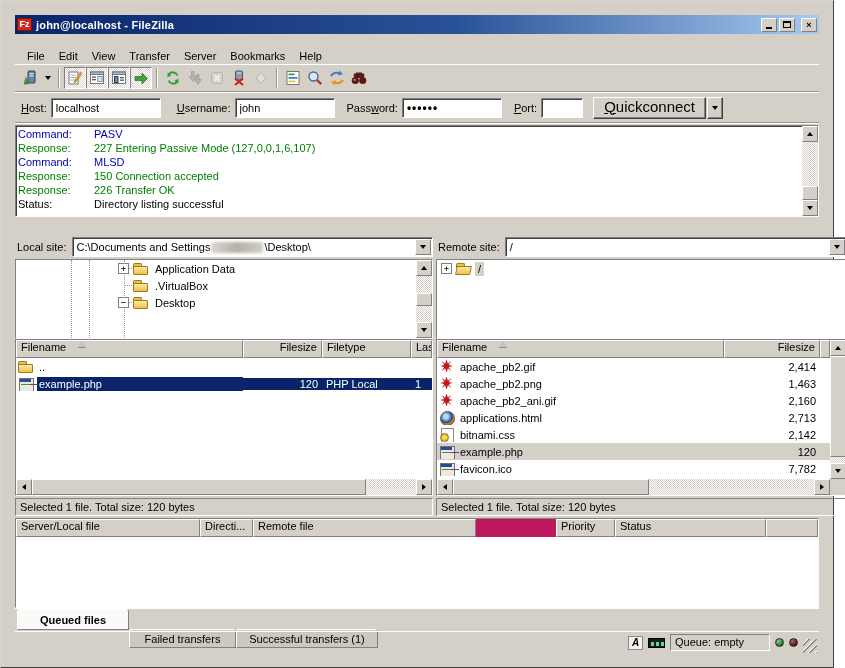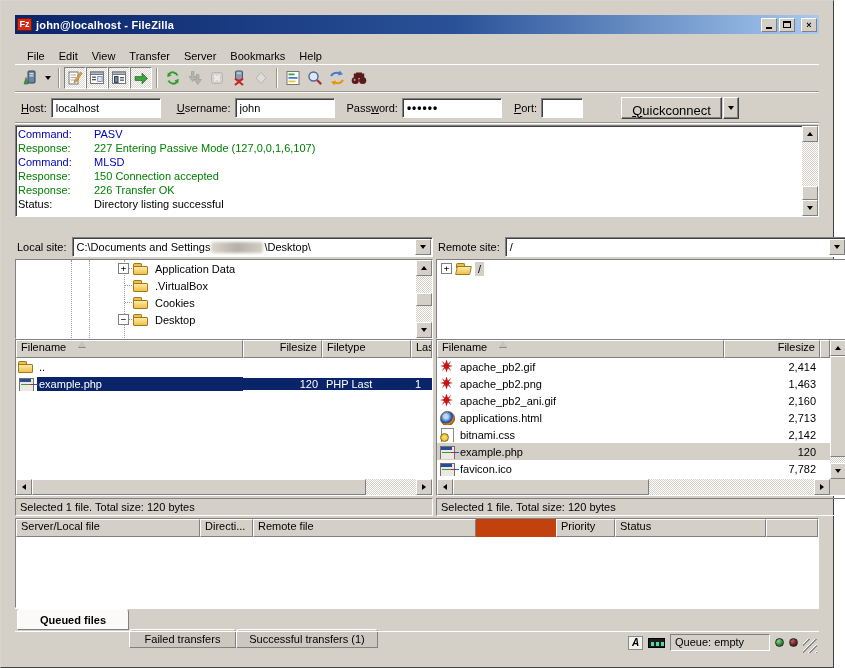--- a/index.html
+++ b/index.html
@@ -49,21 +49,21 @@
 
   
   .quickbar { height:27px; display:flex; align-items:center; padding-left:6px; flex:none; }
   .mn { text-decoration:underline; }
   .qlabel { margin-right:4px; }
   .field { height:20px; background:#fff; border:1px solid; border-color:#808080 #fff #fff #808080;
            box-shadow: inset 1px 1px 0 #404040; font-family:"Liberation Sans",sans-serif; font-size:11px;
            padding:2px 4px; outline:none; }
   .qspace1{ width:16px; } .qspace2{ width:12px; } .qspace3{ width:10px; }
   #pw { font-size:12px; letter-spacing:1px; font-weight:bold; }
-  .qc-btn { height:22px; padding:0 10px; font-size:13px; display:flex; align-items:flex-end;margin-left:28px; }
+  .qc-btn { height:22px; padding:0 10px; font-size:15px; display:flex; align-items:flex-start; }
   .qc-dd { width:16px; height:22px; display:flex; align-items:center; justify-content:center; margin-left:1px; }
 
   
   .logbox { height:92px; flex:none; display:flex; }
   .log-lines { flex:1; padding:1px 2px; overflow:hidden; }
   .log-line { display:flex; line-height:14px; white-space:nowrap; }
   .log-label { width:76px; flex:none; }
   .is-command { color:#0000b4; }
   .is-response { color:#008000; }
   .is-status { color:#000; }
@@ -146,21 +146,21 @@
   .remote .namecell { width:287px; } .remote .fname { flex:0 0 auto; }
   .remote .c-size { width:96px; } .remote .h-stub { flex:1; }
   .file-row.is-selected .fname, .file-row.is-selected .cell { background:#0a246a; color:#fff; }
   .file-row.is-selected-inactive { background:#d4d0c8; }
   .list-bottom { display:flex; flex:none; }
 
   .pane-status { height:18px; flex:none; margin-top:2px; display:flex; align-items:center; padding:0 4px; }
 
   
   .queuebox { height:90px; flex:none; margin-top:2px; display:flex; flex-direction:column; }
-  .qheader { height:18px; display:flex; flex:none; background:#c2410c; }
+  .qheader { height:18px; display:flex; flex:none; background:#be185d; }
   .q1{width:184px;} .q2{width:53px;} .q3{width:223px;} .q4{width:80px;margin-top:25px;} .q5{width:59px;} .q6{width:151px;} .q7{flex:1;}
   .qbody { flex:1; background:#fff; }
 
   
   .tabstrip { height:23px; flex:none; display:flex; align-items:flex-start; padding-left:2px; border-top:1px solid #fff; }
   .tab { border:1px solid; border-color:#fff #808080 #808080 #fff; border-radius:3px 3px 0 0; text-align:center;
          display:flex; align-items:center; justify-content:center; }
   .tab.active { width:112px; height:21px; background:#fbfaf8; font-weight:bold; }
   .tab.inactive { height:19px; margin-top:20px; background:#ccc8c0; }
   .tab.t2 { width:107px; } .tab.t3 { width:142px; }
@@ -411,25 +411,20 @@
               <span class="expander is-plus"></span>
               <span class="fi is-folder"></span>
               <span class="tree-label">Application Data</span>
             </div>
             <div class="tree-row">
               <span class="expander is-none"></span>
               <span class="fi is-folder"></span>
               <span class="tree-label">.VirtualBox</span>
             </div>
             <div class="tree-row">
-              <span class="expander is-none"></span>
-              <span class="fi is-folder"></span>
-              <span class="tree-label">Cookies</span>
-            </div>
-            <div class="tree-row">
               <span class="expander is-minus"></span>
               <span class="fi is-folder"></span>
               <span class="tree-label">Desktop</span>
             </div>
         </div>
         <div class="vscroll">
           <div class="sbtn raised">
               <span class="tri-up-s"></span>
             </div>
           <div class="sspace" style="height:17px"></div>
@@ -467,21 +462,21 @@
                   <span class="cell r c-size"></span>
                   <span class="cell c-type"></span>
                   <span class="cell c-mod"></span>
                 </div>
                 <div class="file-row is-selected">
                   <span class="namecell">
                     <span class="fi is-php"></span>
                     <span class="fname">example.php</span>
                   </span>
                   <span class="cell r c-size">120</span>
-                  <span class="cell c-type">PHP Last</span>
+                  <span class="cell c-type">PHP Local</span>
                   <span class="cell c-mod">1</span>
                 </div>
             </div>
           </div>
         </div>
         <div class="list-bottom">
           <div class="hscroll" style="flex:1">
             <div class="sbtn raised">
                 <span class="tri-left-s"></span>
               </div>

